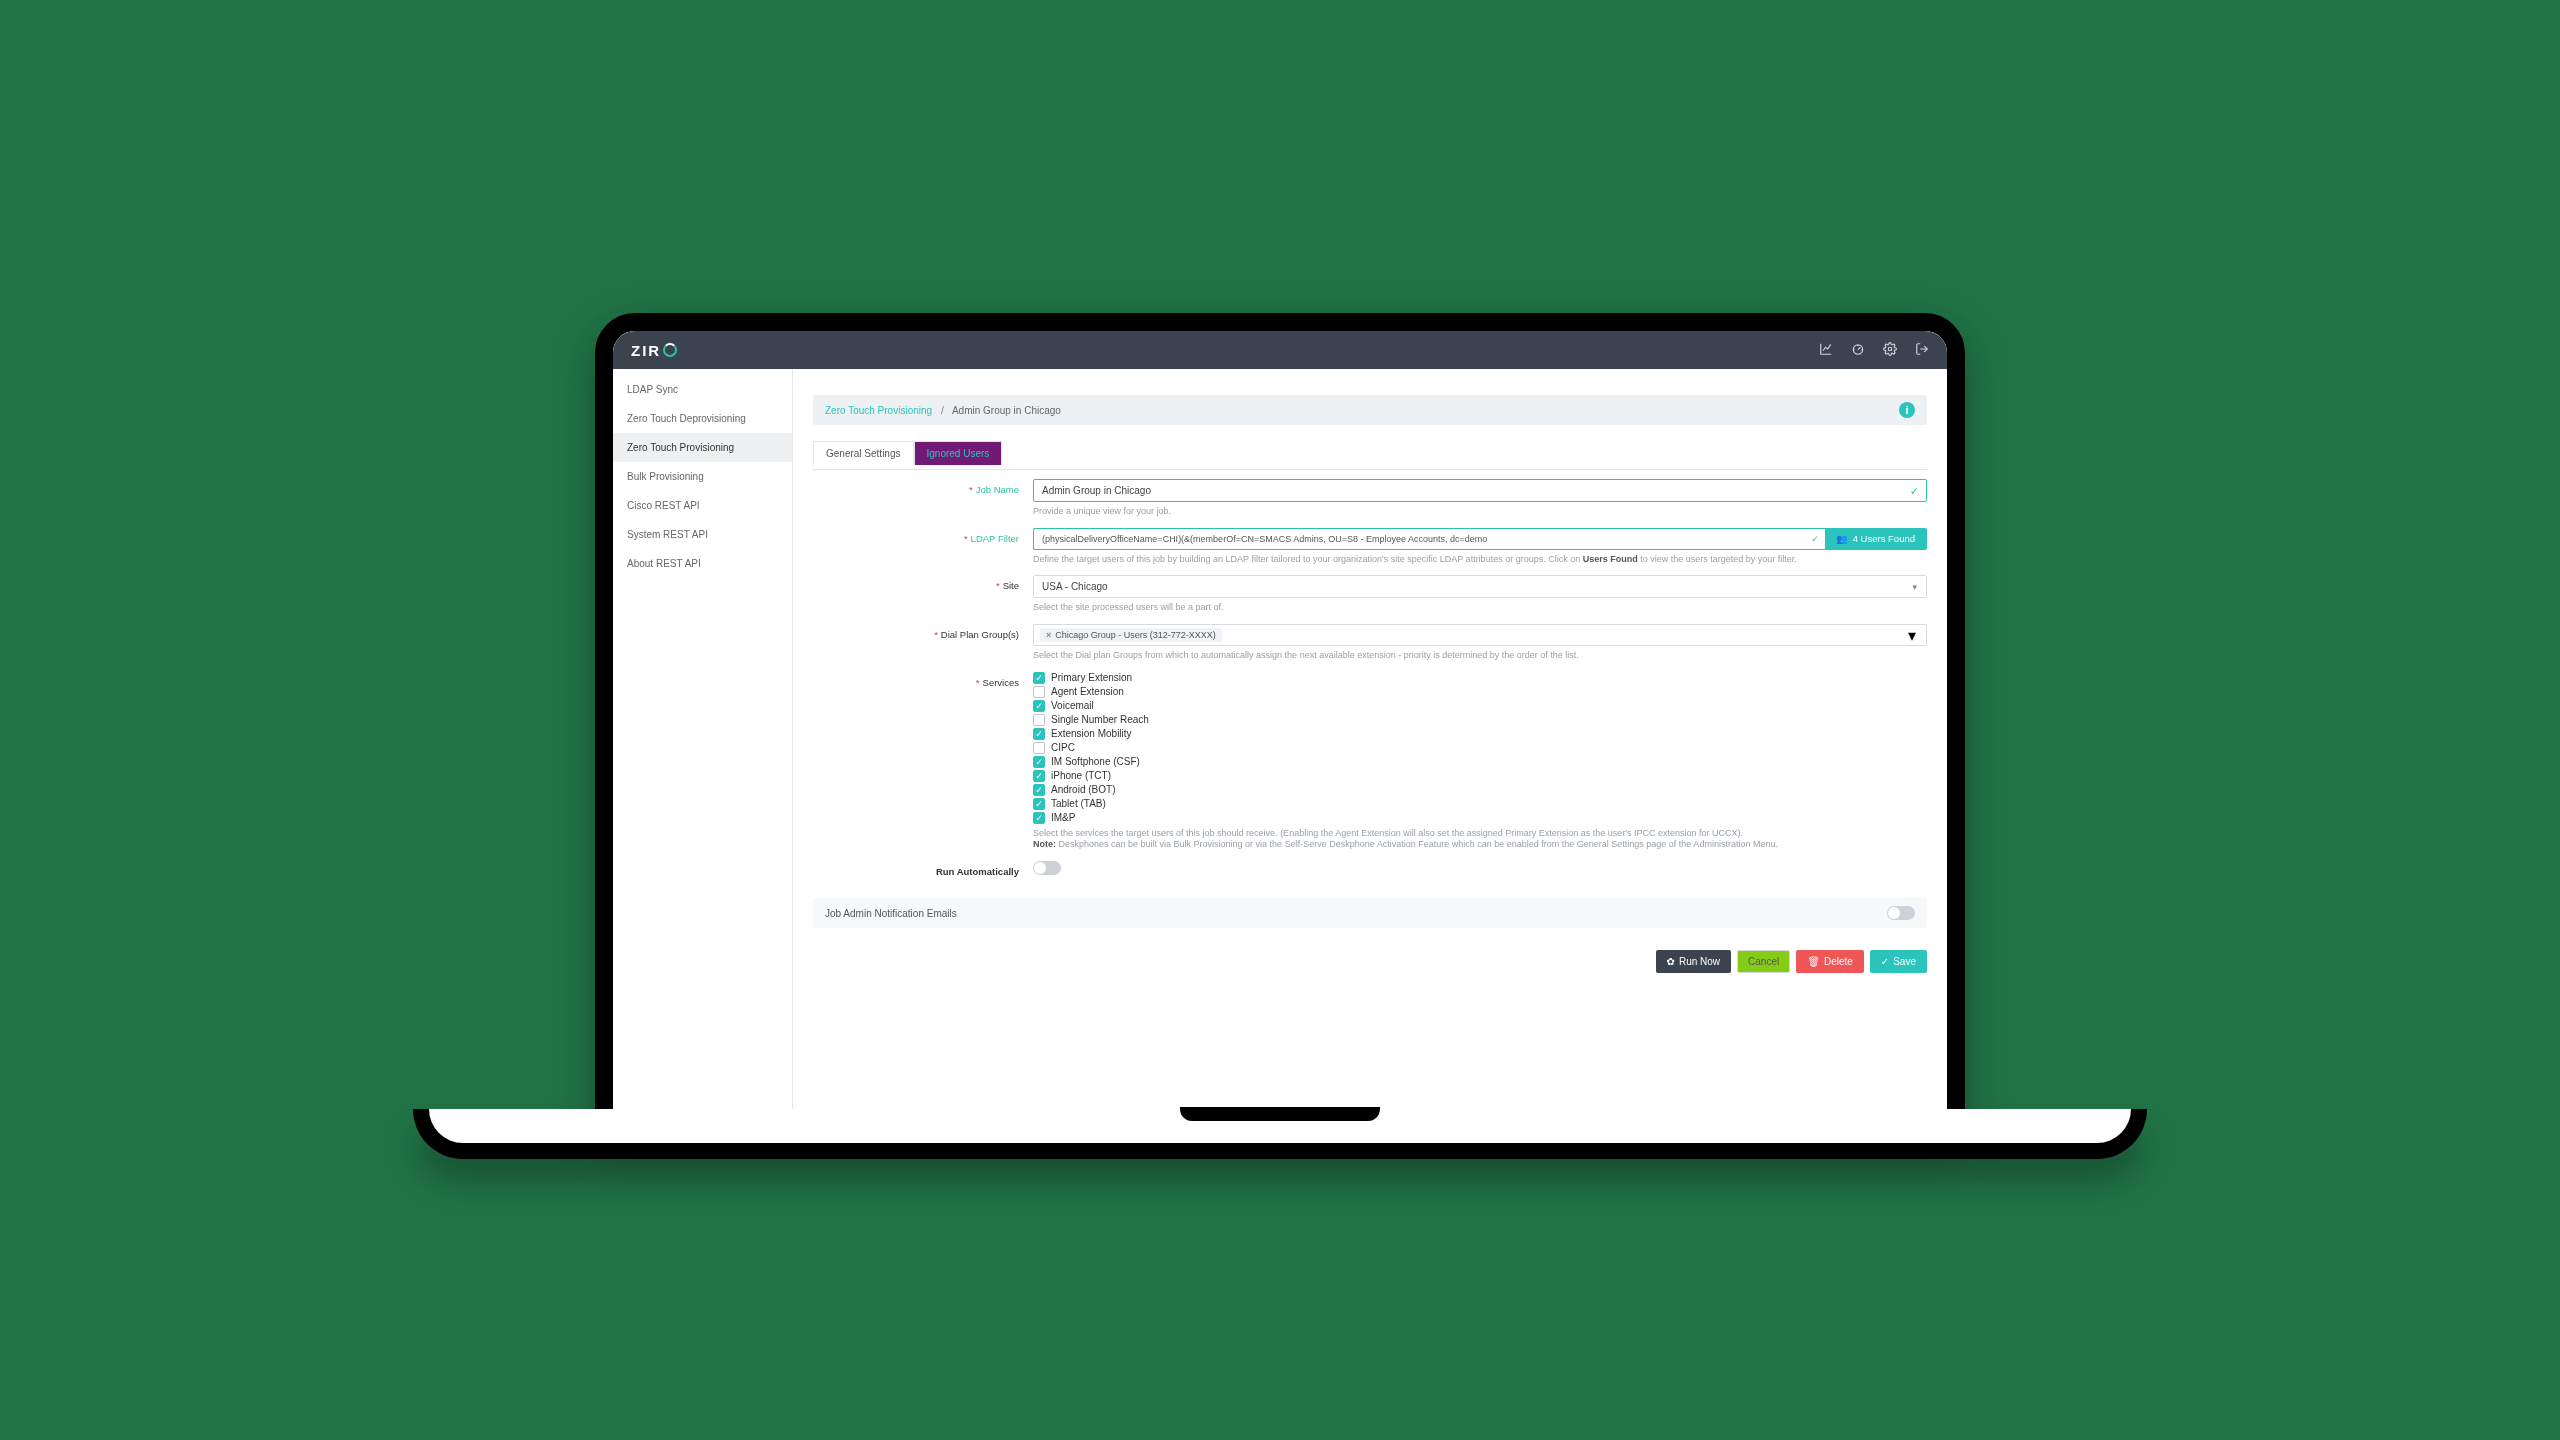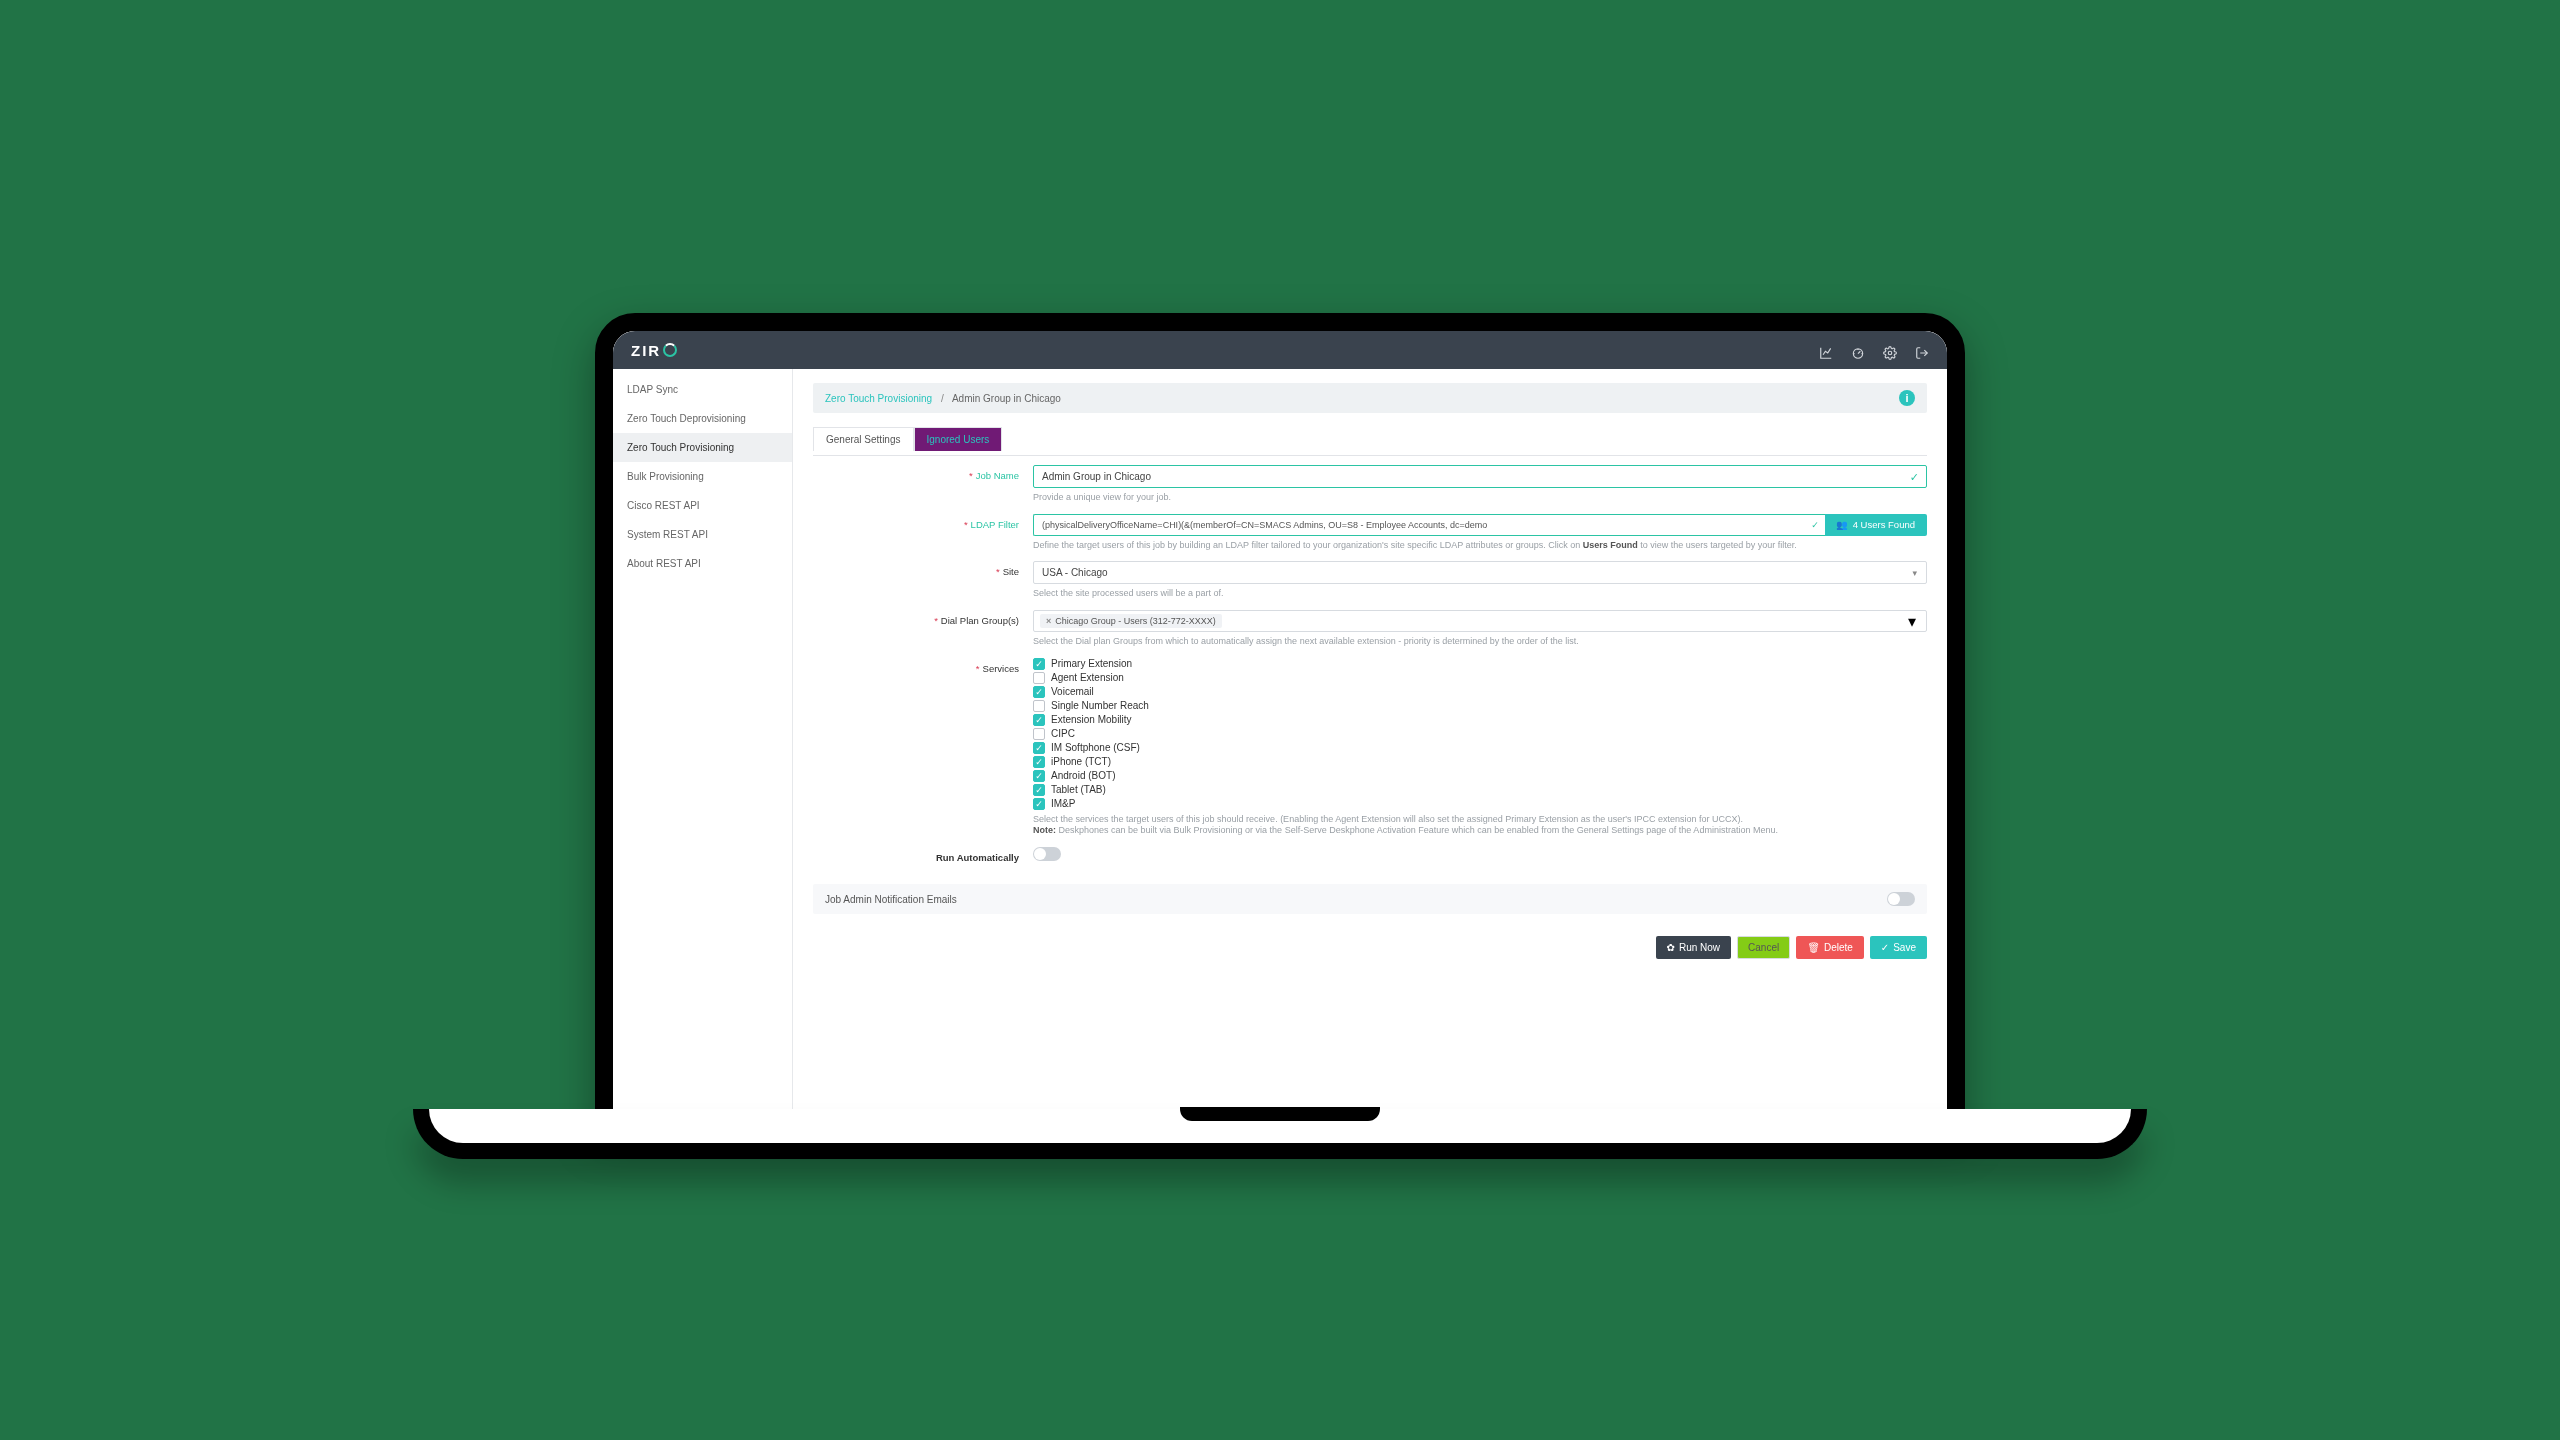--- a/index.html
+++ b/index.html
@@ -1,31 +1,31 @@
 <!DOCTYPE html>
 <html><head>
 <meta charset="utf-8">
 <style>
 * { margin: 0; padding: 0; box-sizing: border-box; }
 body { background: #217346; font-family: -apple-system, BlinkMacSystemFont, "Segoe UI", Arial, sans-serif; width: 2560px; height: 1440px; display: flex; align-items: center; justify-content: center; }
 .laptop-frame { width: 1370px; background: #fff; border-radius: 40px 40px 0 0; border: 18px solid #000; position: relative; box-shadow: 0 16px 40px 0 rgba(0,0,0,.35); }
 .laptop-base { position: absolute; left: -200px; right: -200px; bottom: -50px; height: 50px; background: #fff; border: 16px solid #000; border-top: none; border-radius: 0 0 50px 50px; box-shadow: 0 25px 30px 0 rgba(0,0,0,.25); }
 .laptop-base::before { content:""; position:absolute; left:50%; top:-2px; transform:translateX(-50%); width:200px; height:14px; background:#000; border-radius:0 0 12px 12px; }
 .screen { width: 100%; background: #fff; border-radius: 22px 22px 0 0; overflow: hidden; }
-.top-bar { height: 38px; background: #3a434e; display: flex; padding: 15px 18px; justify-content: space-between; }
+.top-bar { height: 38px; background: #3a434e; display: flex; align-items: center; padding: 15px 18px; justify-content: space-between; }
 .logo { color: #fff; font-weight: 700; letter-spacing: 2px; font-size: 15px; display: flex; align-items: center; }
 .logo-o { display:inline-block; width:14px; height:14px; border:2px solid #2bc4a4; border-top-color:#fff; border-radius:50%; margin-left:2px; }
 .top-icons { display: flex; gap: 18px; }
 .top-icons span { color: #d1d5da; font-size: 14px; cursor: pointer; }
 .app-body { display: flex; min-height: 740px; background: #fff; }
 .sidebar { width: 180px; border-right: 1px solid #e6e8eb; padding-top: 6px; }
 .side-item { padding: 9px 14px; font-size: 10px; color: #666; cursor: pointer; }
 .side-item.active { background: #eef0f2; color: #333; }
 .main { flex: 1; padding: 10px 0 20px 0; }
-.breadcrumb-bar { margin: 4px 20px; background: #eef1f3; border-radius: 2px; padding: 7px 12px; display: flex; align-items: center; justify-content: space-between; font-size: 10px; }
+.breadcrumb-bar { margin: 16px 20px; background: #eef1f3; border-radius: 2px; padding: 7px 12px; display: flex; align-items: center; justify-content: space-between; font-size: 10px; }
 .breadcrumb-bar .crumb-link { color: #2bc4bd; }
 .breadcrumb-bar .crumb-sep { color: #888; margin: 0 6px; }
 .breadcrumb-bar .crumb-cur { color: #666; }
 .info-circle { width:16px; height:16px; border-radius:50%; background:#2bc4bd; color:#fff; display:flex; align-items:center; justify-content:center; font-size:11px; font-weight:700; }
 .tabs { margin: 14px 20px 4px 20px; display:flex; font-size:10px; }
 .tab { padding:6px 12px; border:1px solid #e2e4e8; border-bottom:none; background:#701a75; color:#2bc4bd; cursor:pointer; }
 .tab.active { background:#fff; color:#555; border-color:#e2e4e8; position:relative; z-index:2; }
 .form { margin: 0 20px; border-top:1px solid #e2e4e8; padding-top: 4px; }
 .row { display:flex; align-items:flex-start; padding: 5px 0; }
 .row-label { width: 220px; text-align: right; padding: 5px 14px 0 0; font-size: 9.5px; color:#333; }

